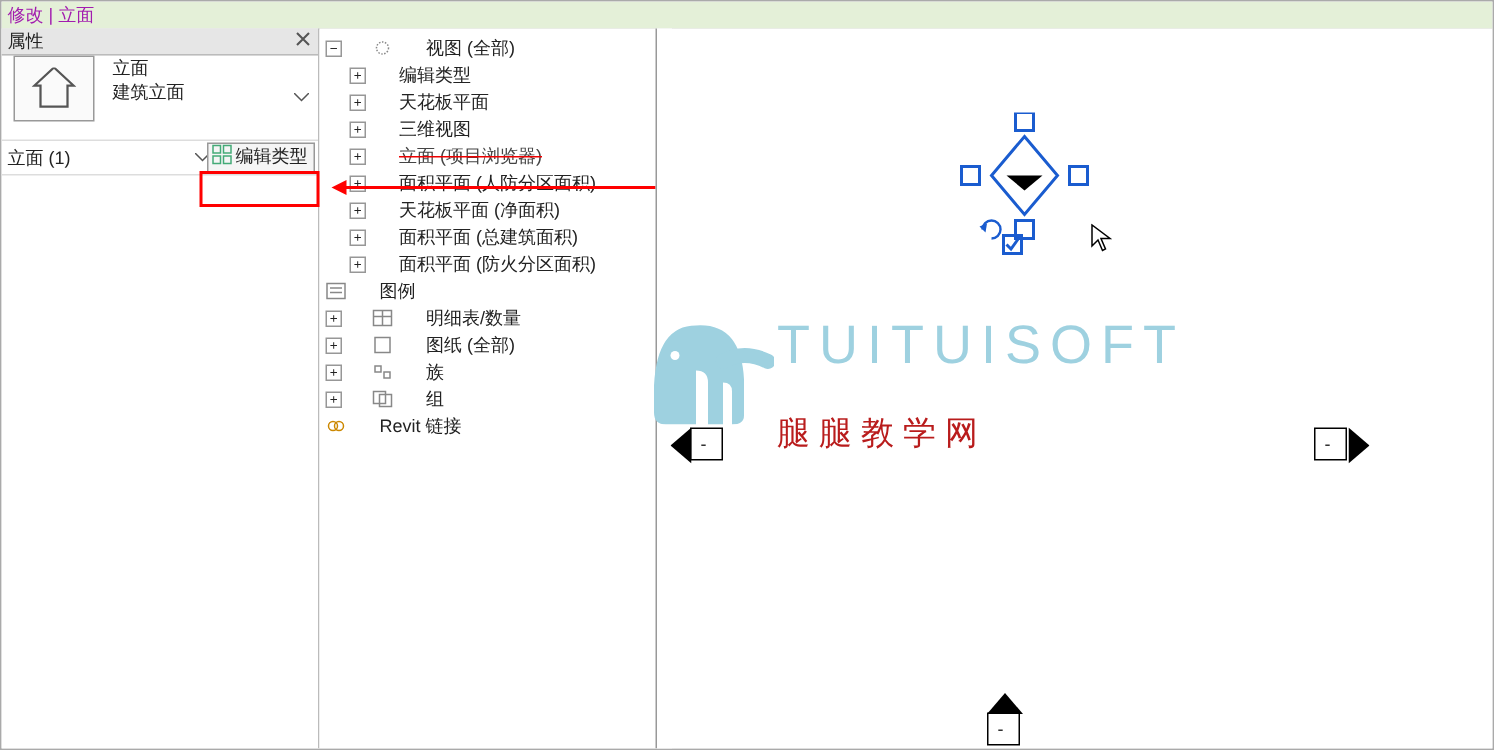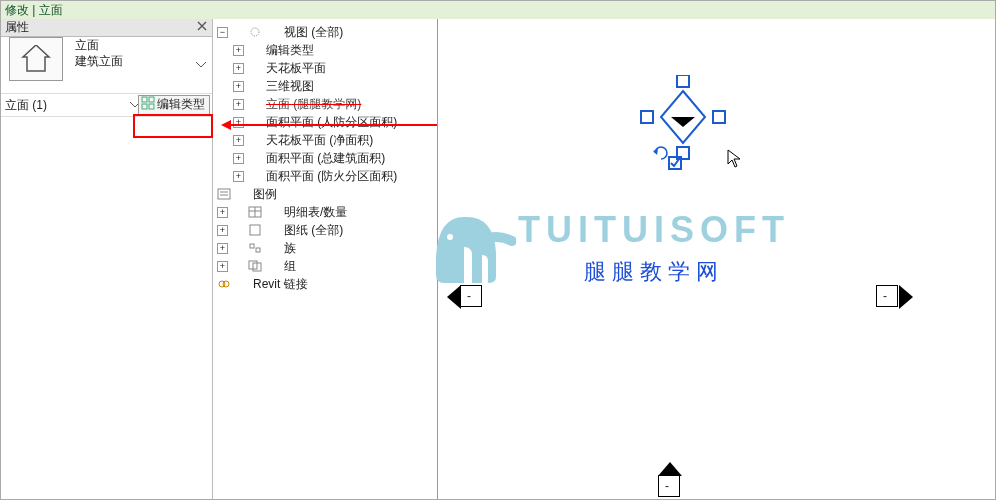--- a/index.html
+++ b/index.html
@@ -1,18 +1,18 @@
 <!DOCTYPE html>
 <html><head>
 <meta charset="utf-8">
 <style>
   html,body{margin:0;padding:0;font-family:"Microsoft YaHei","SimSun",Arial,sans-serif;font-size:12px;color:#222;background:#fff}
   .shell{width:996px;height:500px;position:relative;overflow:hidden;border:1px solid #aaa;box-sizing:border-box}
 
-  .menubar{position:absolute;left:0;top:0;right:0;height:18px;background:#e4f0d8;border-bottom:1px solid #c2c2c2;padding-left:4px;line-height:18px;color:#14532d}
+  .menubar{position:absolute;left:0;top:0;right:0;height:18px;background:#e4f0d8;border-bottom:1px solid #c2c2c2;padding-left:4px;line-height:18px;color:#a21caf}
 
   .panels{position:absolute;left:0;top:18px;width:448px;bottom:0;display:flex}
 
   .panel{display:flex;flex-direction:column;background:#fff;border-right:1px solid #bbb;box-sizing:border-box}
   .panel.props{width:212px}
   .panel.browser{flex:1}
 
   .p-title{height:18px;background:#e6e6e6;border-bottom:1px solid #bbb;display:flex;align-items:center;padding:0 4px;box-sizing:border-box;position:relative}
   .p-title .close{position:absolute;right:4px;top:1px;cursor:pointer}
   .close svg{display:block}
@@ -42,22 +42,22 @@
 
   .redline{position:absolute;height:2px;background:#ff0000}
   .redline::before{content:"";position:absolute;left:-10px;top:-4px;border:5px solid transparent;border-right:10px solid #ff0000}
 
   .canvas{position:absolute;left:436px;top:18px;right:0;bottom:0;background:#fff;border-left:1px solid #999}
 
   .elev-marker{position:absolute}
   .em-box{border:1px solid #000;background:#fff;box-sizing:border-box}
 
   .watermark{position:absolute;left:80px;top:190px;pointer-events:none}
-  .wm-top{font-size:36px;font-weight:700;letter-spacing:6px;color:#9ed1e0;font-family:Arial,sans-serif}
-  .wm-sub{font-size:22px;color:#1d4ed8;letter-spacing:6px;margin-top:6px;text-align:center}
+  .wm-top{font-size:36px;font-weight:400;letter-spacing:6px;color:#9ed1e0;font-family:Arial,sans-serif}
+  .wm-sub{font-size:22px;color:#b91c1c;letter-spacing:6px;margin-top:23px;text-align:left}
   .wm-ele{position:absolute;left:-102px;top:-12px}
 
   .cursor{position:absolute}
 </style>
 </head>
 <body>
 
 <div class="shell">
 
   <div class="menubar">
@@ -141,21 +141,21 @@
                 </li>
               <li>
                   <div class="row">
                     <span class="tw"></span>
                     <span class="lbl">三维视图</span>
                   </div>
                 </li>
               <li>
                   <div class="row">
                     <span class="tw"></span>
-                    <span class="lbl strike">立面 (腿腿教学网)</span>
+                    <span class="lbl strike">立面 (项目浏览器)</span>
                   </div>
                 </li>
               <li>
                   <div class="row">
                     <span class="tw"></span>
                     <span class="lbl">面积平面 (人防分区面积)</span>
                   </div>
                 </li>
               <li>
                   <div class="row">

